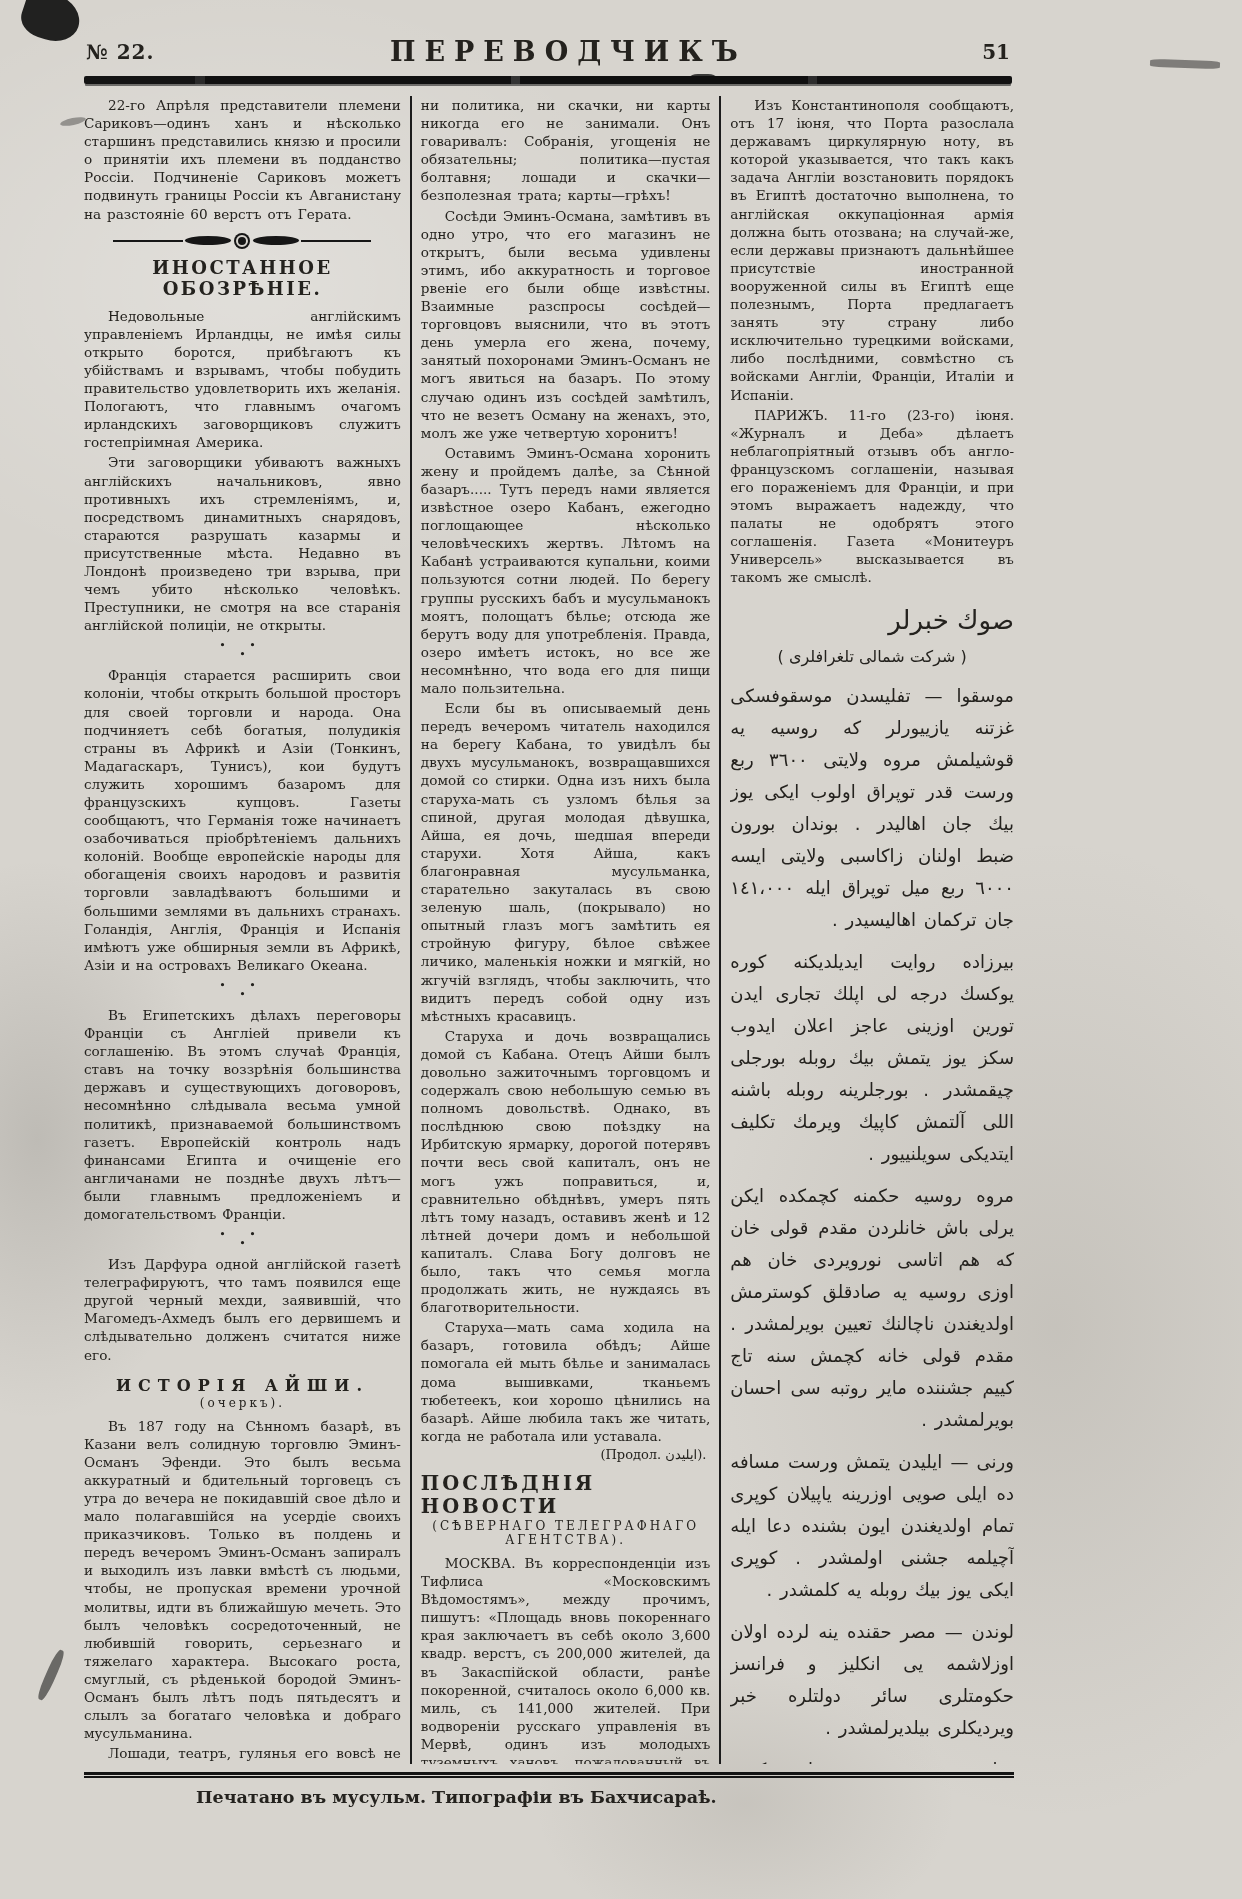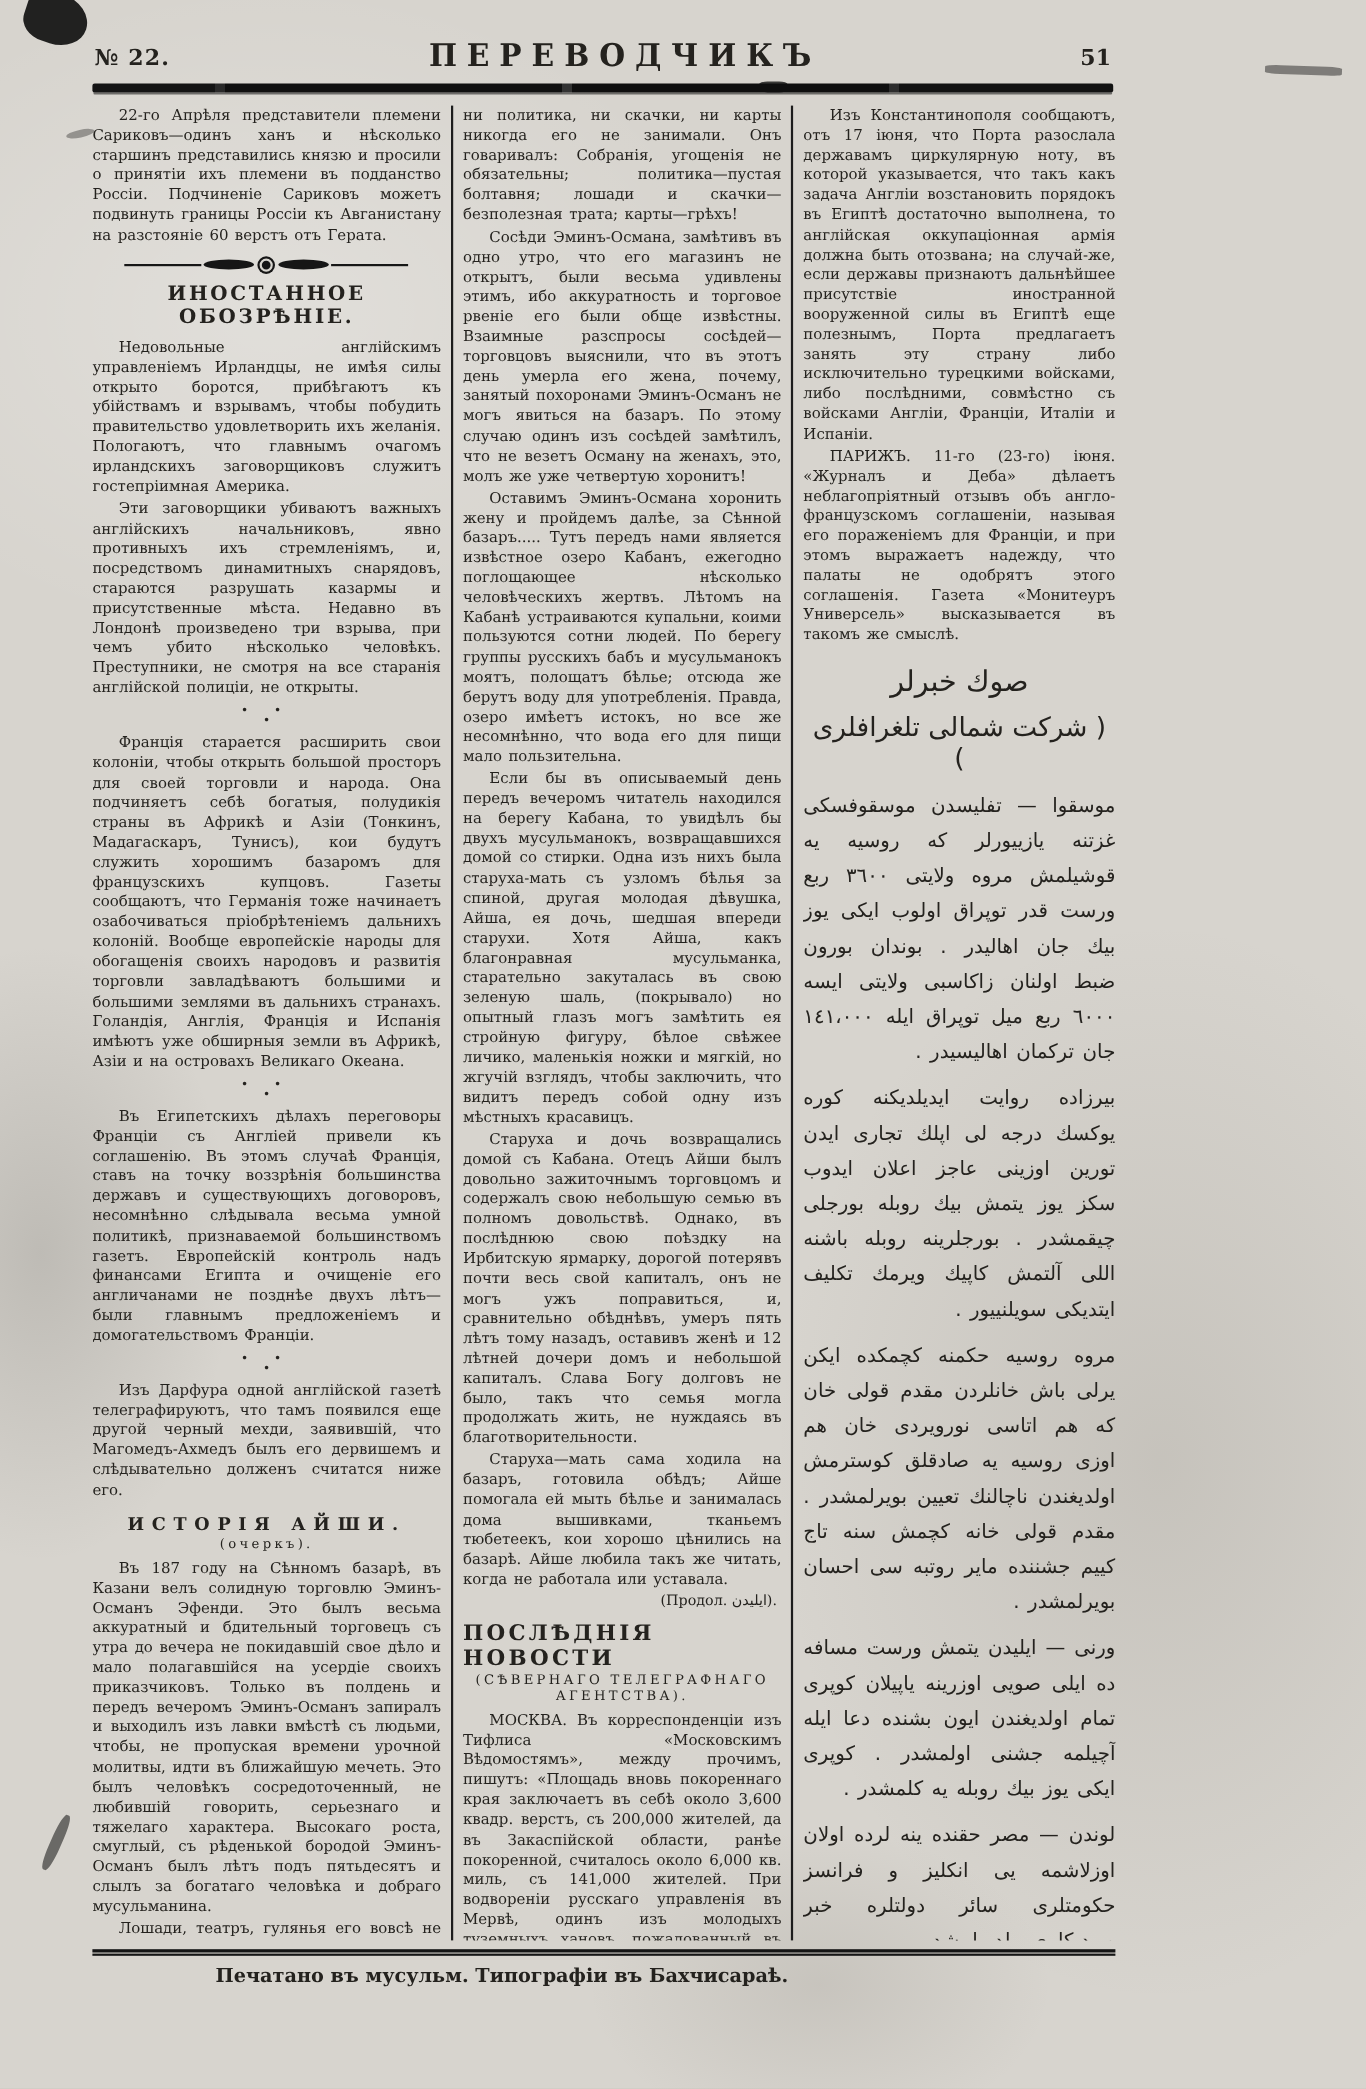--- a/index.html
+++ b/index.html
@@ -47,22 +47,22 @@
   .serial-note{ text-align:right; font-size:13px; margin:0 4px 6px 0; }
 
   .flourish{ display:flex; align-items:center; justify-content:center; margin:12px 0 10px; }
   .fl-line{ width:70px; height:2px; background:#161616; }
   .fl-lens{ width:46px; height:9px; background:#161616; border-radius:50%; margin:0 2px; }
   .fl-dot{ width:12px; height:12px; background:#161616; border-radius:50%; margin:0 3px; border:2px solid #d7d4ce; box-shadow:0 0 0 2px #161616; }
   .asterism{ display:flex; flex-direction:column; align-items:center; line-height:9px; margin:7px 0; font-size:11px; letter-spacing:10px; }
   .asterism .b{ letter-spacing:0; }
 
   .ottoman{ direction:rtl; font-family:"DejaVu Sans", sans-serif; }
-  .ar-head{ text-align:center; font-size:26px; margin:16px 0 12px; }
-  .ar-sub{ text-align:center; font-size:24px; margin-bottom:14px; }
+  .ar-head{ font-size:26px; margin:16px 0 12px; }
+  .ar-sub{ text-align:center; font-size:16px; margin-bottom:14px; }
   p.ar{ font-size:18px; line-height:32px; text-align:justify; margin-bottom:10px; word-spacing:2px; }
 
   .footer{ position:absolute; left:84px; top:1772px; width:930px; }
   .footer-rule{ border-top:3px solid #141414; border-bottom:2px solid #141414; height:6px; }
   .footer-row{ display:flex; margin-top:9px; font-weight:bold; font-size:17.5px; }
   .imprint{ margin-left:112px; }
   .censor{ margin-left:64px; }
 </style>
 </head>
 <body>

